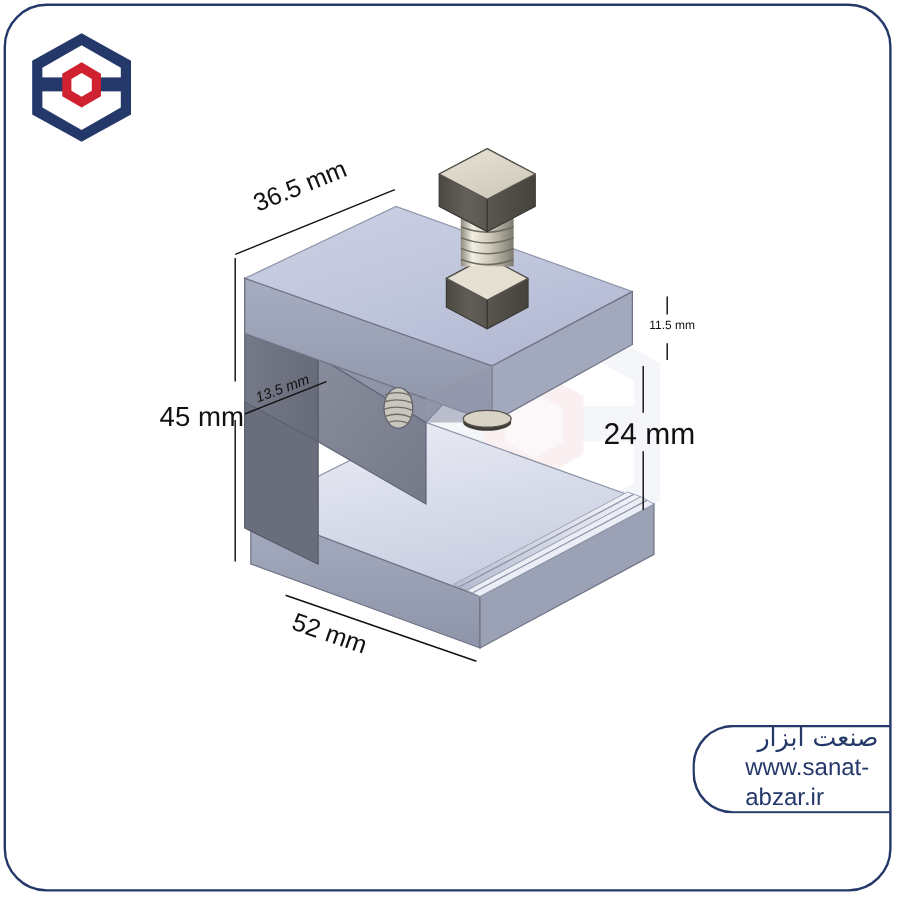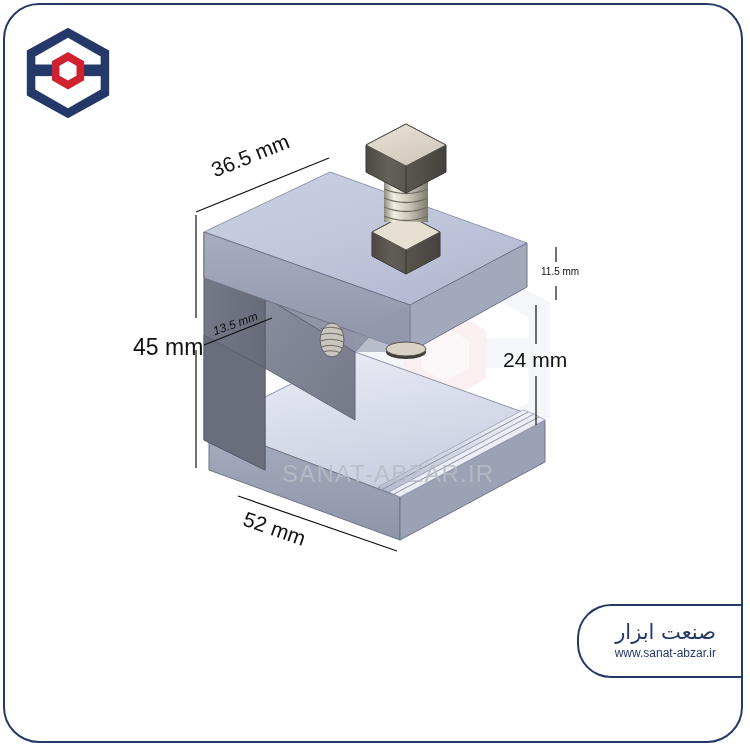--- a/index.html
+++ b/index.html
@@ -27,35 +27,35 @@
     font-family:"Liberation Sans",sans-serif;white-space:nowrap;
   }
 
   
   .brand{
     position:absolute;right:8px;bottom:72px;width:165px;height:74px;
     border:2px solid #25386a;border-right:none;
     border-top-left-radius:34px;border-bottom-left-radius:34px;
     box-sizing:border-box;
     display:flex;flex-direction:column;align-items:flex-end;justify-content:center;
-    padding-right:26px;color:#25386a;
+    padding-right:10px;color:#25386a;
   }
   .brand .fa{font-size:21px;direction:rtl;line-height:1.1;font-family:"DejaVu Sans",sans-serif;}
-  .brand .url{font-size:12px;line-height:1.25;margin-top:1px;font-family:"Liberation Sans",sans-serif;}
+  .brand .url{font-size:20px;line-height:1.25;margin-top:1px;font-family:"Liberation Sans",sans-serif;margin-left:42px;}
 
   
   .cad{position:absolute;left:0;top:0;width:750px;height:750px;}
 
   
   .dim{position:absolute;color:#111111;font-family:"Liberation Sans",sans-serif;white-space:nowrap;}
   .dim-365{left:208px;top:160px;font-size:21px;transform:rotate(-22deg);transform-origin:left top;}
   .dim-45 {left:133px;top:322px;font-size:23px;margin-top:12px;}
   .dim-135{left:211px;top:325px;font-size:12px;font-style:italic;transform:rotate(-20deg);transform-origin:left top;}
   .dim-115{left:541px;top:266px;font-size:10px;}
-  .dim-24 {left:503px;top:348px;font-size:21px;}
+  .dim-24 {left:503px;top:348px;font-size:25px;}
   .dim-52 {left:248px;top:507px;font-size:21px;transform:rotate(19deg);transform-origin:left top;}
 </style>
 </head>
 <body>
 
 <div id="stage">
 
   <svg class="wm-logo" viewBox="0 0 200 210">
     <polygon points="100,4 192,55 192,155 100,206 8,155 8,55" fill="#ced3e4"></polygon>
     <polygon points="100,26 173,68 173,142 100,184 27,142 27,68" fill="#ffffff"></polygon>
@@ -189,21 +189,20 @@
     </g>
   </svg>
 
   <div class="dim dim-365">36.5 mm</div>
   <div class="dim dim-45">45 mm</div>
   <div class="dim dim-135">13.5 mm</div>
   <div class="dim dim-115">11.5 mm</div>
   <div class="dim dim-24">24 mm</div>
   <div class="dim dim-52">52 mm</div>
 
-  <div class="wm-text">SANAT-ABZAR.IR</div>
 
   <svg class="logo" viewBox="0 0 200 210">
     <polygon points="100,4 192,55 192,155 100,206 8,155 8,55" fill="#25386a"></polygon>
     <polygon points="100,26 173,68 173,142 100,184 27,142 27,68" fill="#ffffff"></polygon>
     <rect x="25" y="86" width="60" height="26" fill="#25386a"></rect>
     <rect x="115" y="86" width="60" height="26" fill="#25386a"></rect>
     <polygon points="100,58 136,79 136,121 100,142 64,121 64,79" fill="#cf2130"></polygon>
     <polygon points="100,78 119,89 119,111 100,122 81,111 81,89" fill="#ffffff"></polygon>
   </svg>
 

